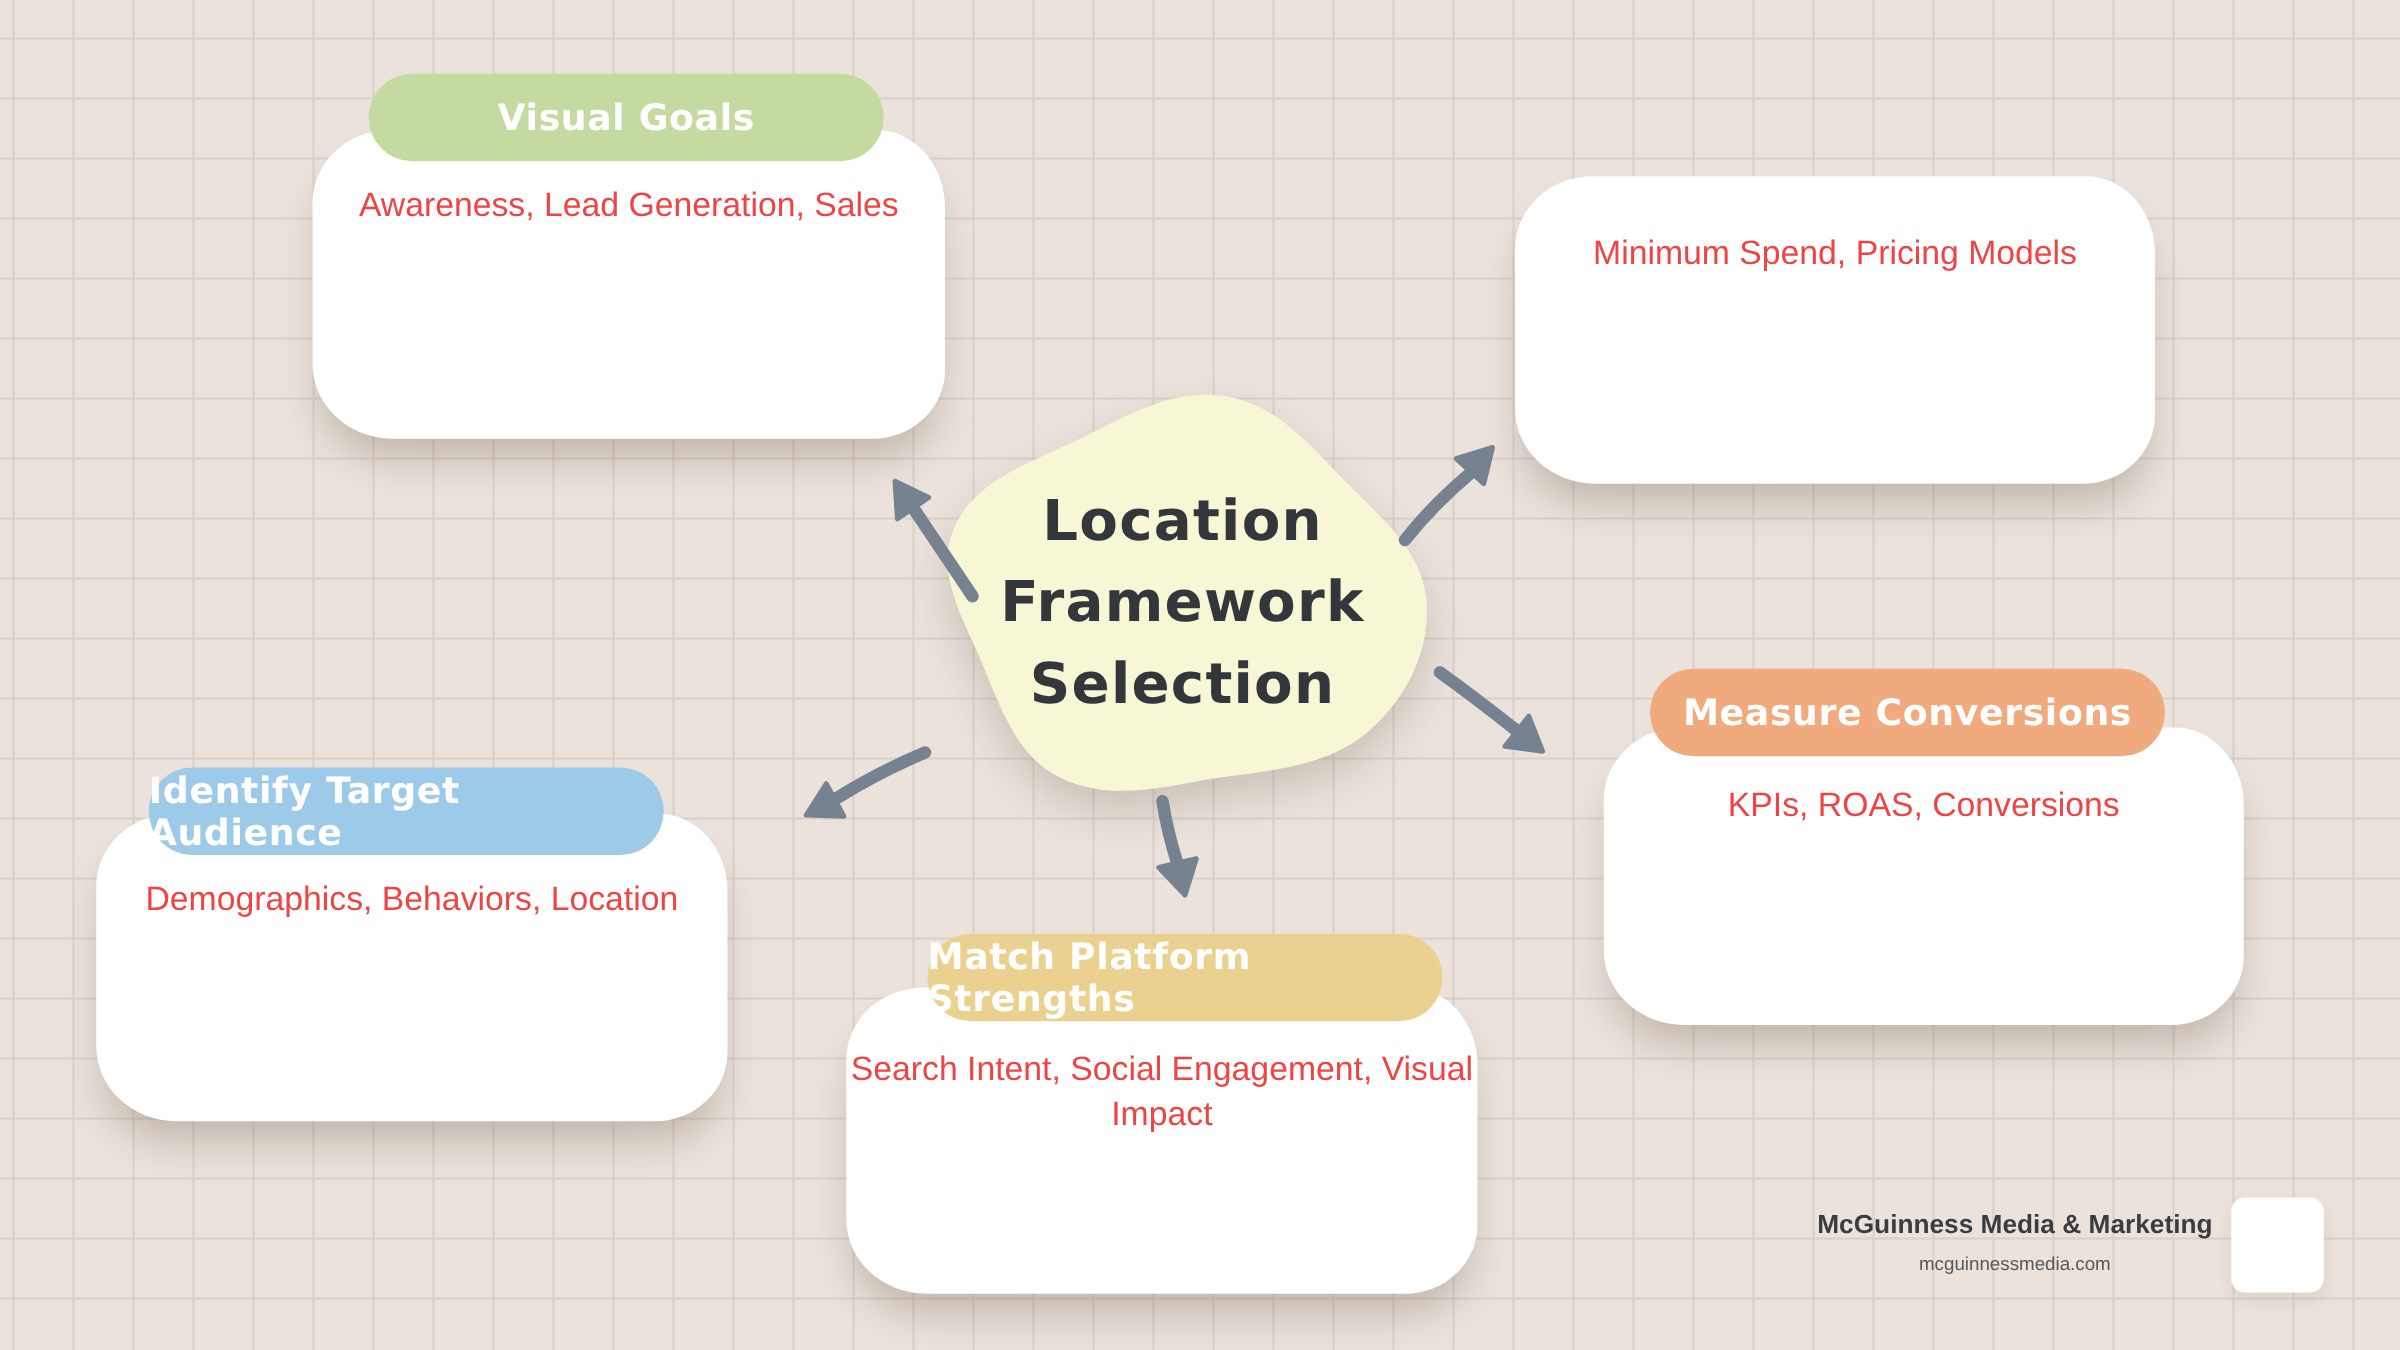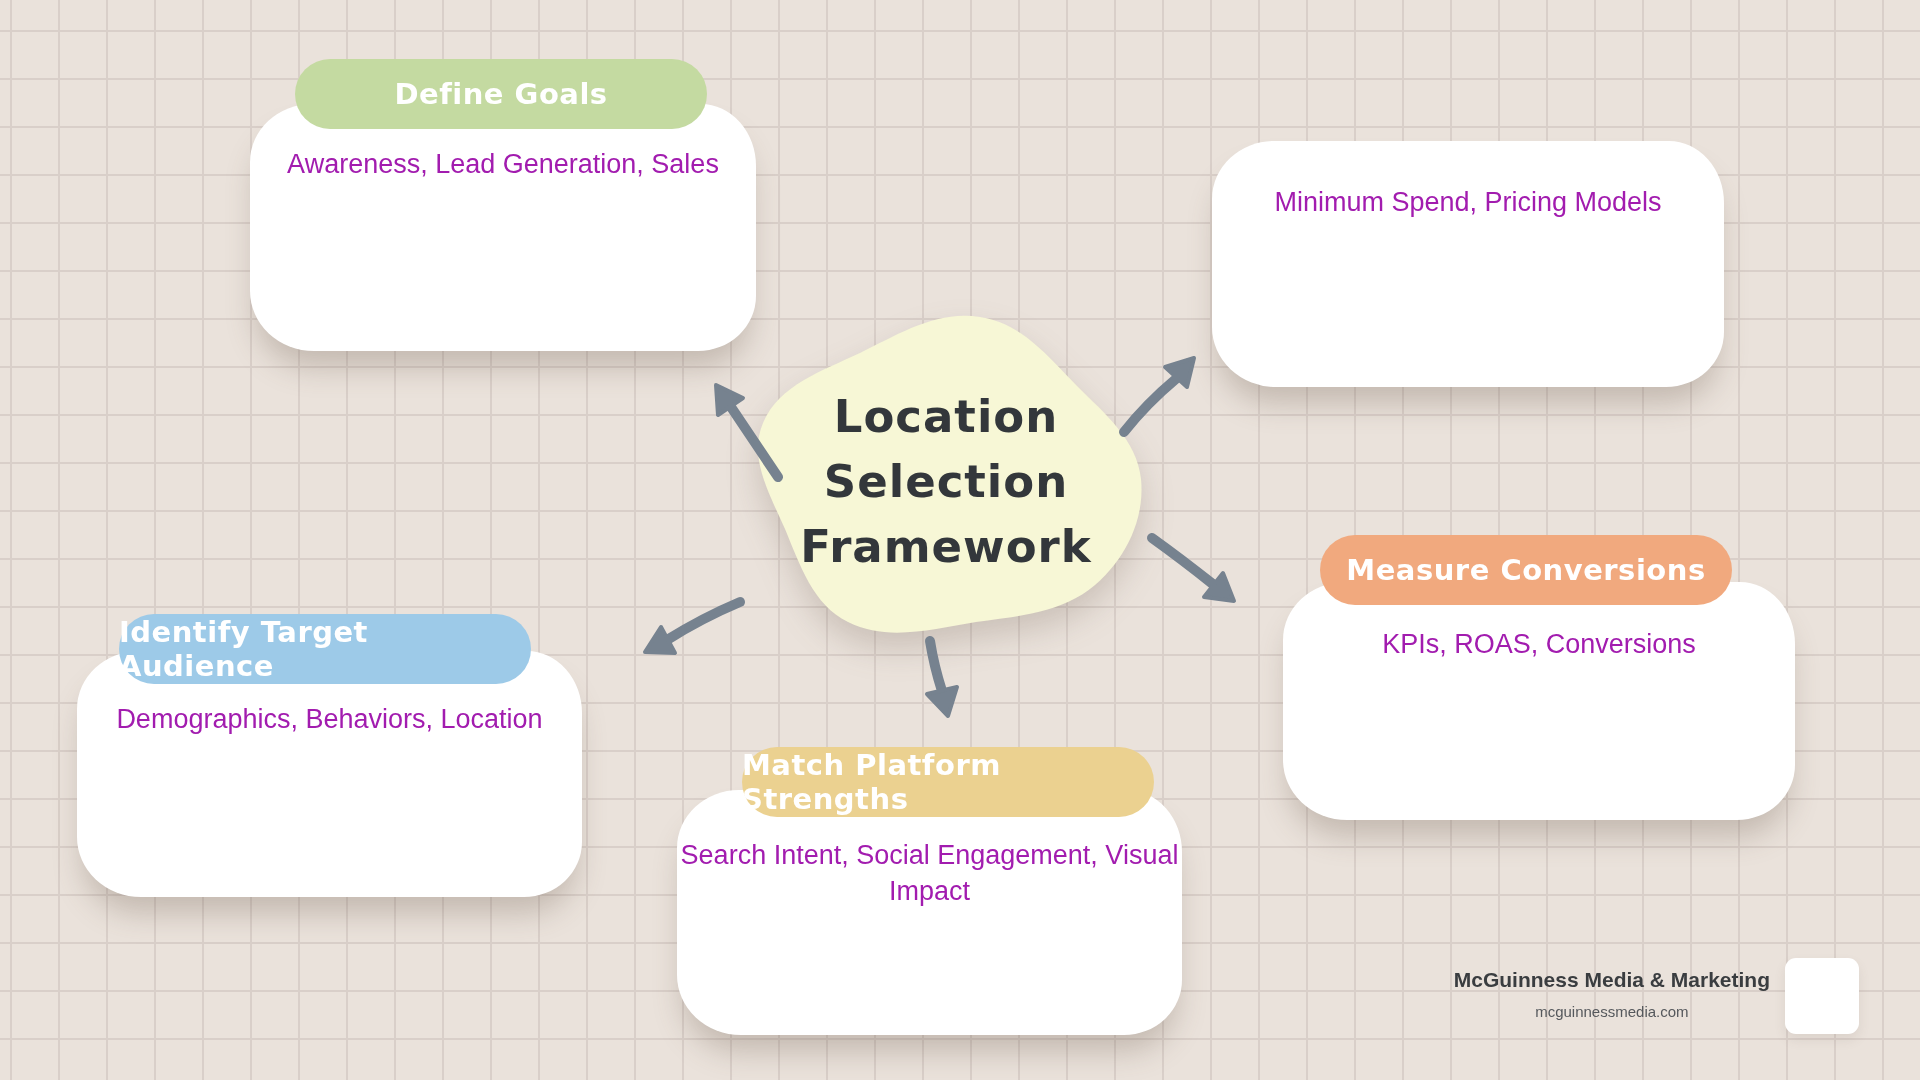--- a/index.html
+++ b/index.html
@@ -32,21 +32,21 @@
     font-size:29px;
     letter-spacing:0.5px;
     z-index:3;
   }
   .card-body{
     position:absolute;
     left:0;right:0;
     text-align:center;
     font-size:27px;
     line-height:36px;
-    color:#a21caf;
+    color:#ef4444;
     white-space:pre-line;
     z-index:2;
   }
   #center-art{position:absolute;left:0;top:0;z-index:1;}
   #center-title{
     position:absolute;
     left:766px;top:384px;width:360px;
     z-index:2;
     text-align:center;
     font-family:"DejaVu Sans", sans-serif;
@@ -102,29 +102,29 @@
       <path class="head" d="M 948,716 L 927,694 L 957,687 Z"></path>
     </g>
     <g style="color: rgb(118, 130, 143);">
       <path class="shaft" d="M 740,602 Q 702,618 667,640"></path>
       <path class="head" d="M 645,652 L 661,627 L 675,653 Z"></path>
     </g>
   </svg>
 
   <div id="center-title" style="color: rgb(51, 55, 59);">
     <div>Location</div>
+    <div>Framework</div>
     <div>Selection</div>
-    <div>Framework</div>
   </div>
 
   <div class="card" style="left:250px;top:104px;width:506px;height:247px;">
     <div class="card-body" style="top:42px;">Awareness, Lead Generation, Sales</div>
   </div>
   <div class="pill" style="left: 295px; top: 59px; background-color: rgb(196, 218, 161);">
-    <span>Define Goals</span>
+    <span>Visual Goals</span>
   </div>
 
   <div class="card" style="left:1212px;top:141px;width:512px;height:246px;">
     <div class="card-body" style="top:43px;">Minimum Spend, Pricing Models</div>
   </div>
 
   <div class="card" style="left:1283px;top:582px;width:512px;height:238px;">
     <div class="card-body" style="top:44px;">KPIs, ROAS, Conversions</div>
   </div>
   <div class="pill" style="left: 1320px; top: 535px; background-color: rgb(241, 169, 126);">

